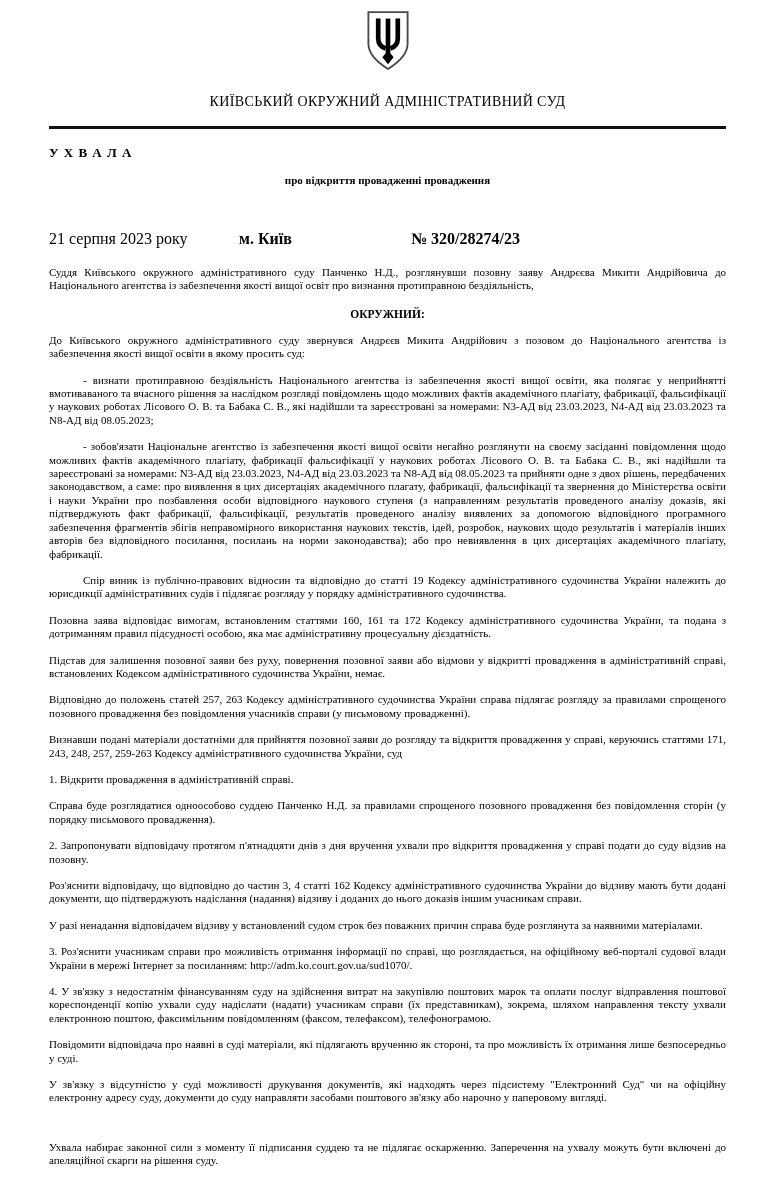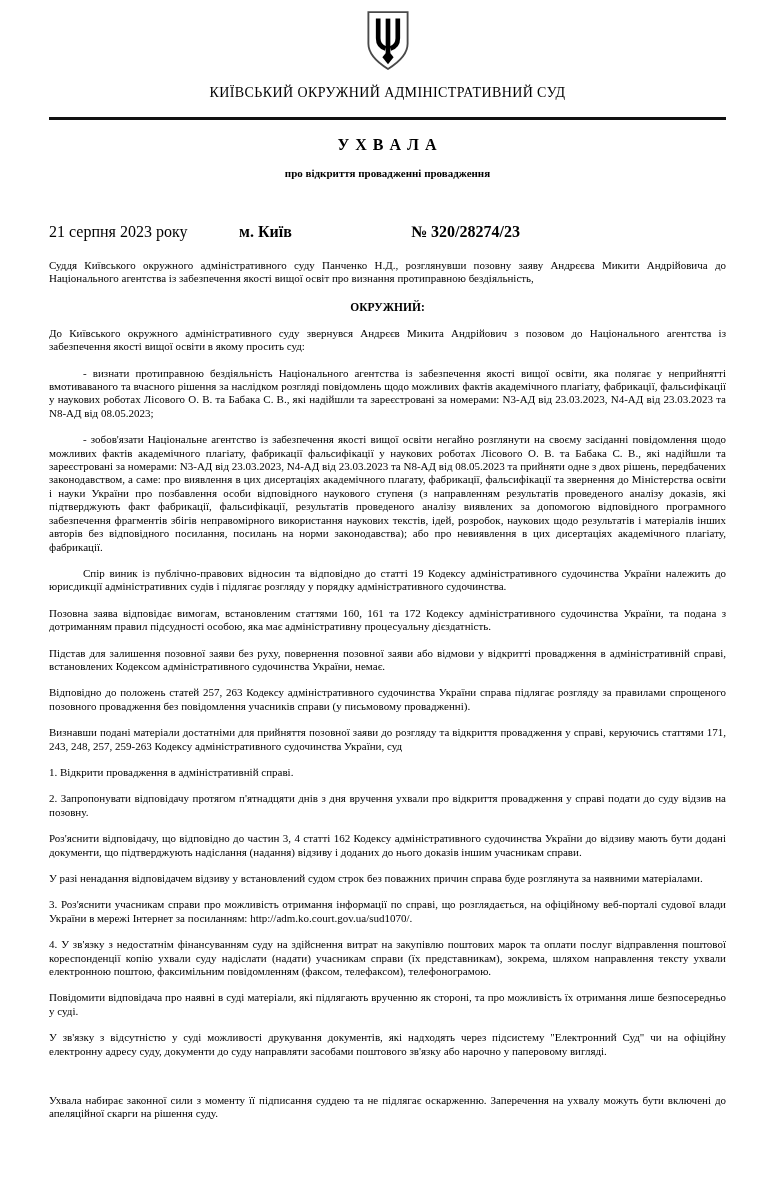--- a/index.html
+++ b/index.html
@@ -25,32 +25,31 @@
   }
   .emblem-wrap svg {
     width: 56px;
     height: 62px;
     display: inline-block;
   }
   .court-name {
     text-align: center;
     font-size: 14px;
     letter-spacing: 0.4px;
-    margin-top: 9px;
+    margin-top: 18px;
     white-space: nowrap;
   }
   .rule {
     border-top: 3px solid #111111;
     margin-top: 16px;
     height: 0;
   }
   .doc-title {
-    text-align: center;
     font-weight: bold;
-    font-size: 16px;
+    font-size: 13px;
     letter-spacing: 1px;
     margin-top: 16px;
   }
   .doc-subtitle {
     text-align: center;
     font-weight: bold;
     font-size: 11px;
     margin-top: 13px;
   }
   .meta-row {
@@ -114,20 +113,21 @@
   <p class="body indent">- визнати протиправною бездіяльність Національного агентства із забезпечення якості вищої освіти, яка полягає у неприйнятті вмотиваваного та вчасного рішення за наслідком розгляді повідомлень щодо можливих фактів академічного плагіату, фабрикації, фальсифікації у наукових роботах Лісового О. В. та Бабака С. В., які надійшли та зареєстровані за номерами: N3-АД від 23.03.2023, N4-АД від 23.03.2023 та N8-АД від 08.05.2023;</p>
   <p class="body indent">- зобов'язати Національне агентство із забезпечення якості вищої освіти негайно розглянути на своєму засіданні повідомлення щодо можливих фактів академічного плагіату, фабрикації фальсифікації у наукових роботах Лісового О. В. та Бабака С. В., які надійшли та зареєстровані за номерами: N3-АД від 23.03.2023, N4-АД від 23.03.2023 та N8-АД від 08.05.2023 та прийняти одне з двох рішень, передбачених законодавством, а саме: про виявлення в цих дисертаціях академічного плагату, фабрикації, фальсифікації та звернення до Міністерства освіти і науки України про позбавлення особи відповідного наукового ступеня (з направленням результатів проведеного аналізу доказів, які підтверджують факт фабрикації, фальсифікації, результатів проведеного аналізу виявлених за допомогою відповідного програмного забезпечення фрагментів збігів неправомірного використання наукових текстів, ідей, розробок, наукових щодо результатів і матеріалів інших авторів без відповідного посилання, посилань на норми законодавства); або про невиявлення в цих дисертаціях академічного плагіату, фабрикації.</p>
   <p class="body indent">Спір виник із публічно-правових відносин та відповідно до статті 19 Кодексу адміністративного судочинства України належить до юрисдикції адміністративних судів і підлягає розгляду у порядку адміністративного судочинства.</p>
   <p class="body">Позовна заява відповідає вимогам, встановленим статтями 160, 161 та 172 Кодексу адміністративного судочинства України, та подана з дотриманням правил підсудності особою, яка має адміністративну процесуальну дієздатність.</p>
   <p class="body">Підстав для залишення позовної заяви без руху, повернення позовної заяви або відмови у відкритті провадження в адміністративній справі, встановлених Кодексом адміністративного судочинства України, немає.</p>
   <p class="body">Відповідно до положень статей 257, 263 Кодексу адміністративного судочинства України справа підлягає розгляду за правилами спрощеного позовного провадження без повідомлення учасників справи (у письмовому провадженні).</p>
   <p class="body">Визнавши подані матеріали достатніми для прийняття позовної заяви до розгляду та відкриття провадження у справі, керуючись статтями 171, 243, 248, 257, 259-263 Кодексу адміністративного судочинства України, суд</p>
 
 
   <p class="body">1. Відкрити провадження в адміністративній справі.</p>
+  <p class="body">Справа буде розглядатися одноособово суддею Панченко Н.Д. за правилами спрощеного позовного провадження без повідомлення сторін (у порядку письмового провадження).</p>
   <p class="body">2. Запропонувати відповідачу протягом п'ятнадцяти днів з дня вручення ухвали про відкриття провадження у справі подати до суду відзив на позовну.</p>
   <p class="body">Роз'яснити відповідачу, що відповідно до частин 3, 4 статті 162 Кодексу адміністративного судочинства України до відзиву мають бути додані документи, що підтверджують надіслання (надання) відзиву і доданих до нього доказів іншим учасникам справи.</p>
   <p class="body">У разі ненадання відповідачем відзиву у встановлений судом строк без поважних причин справа буде розглянута за наявними матеріалами.</p>
   <p class="body">3. Роз'яснити учасникам справи про можливість отримання інформації по справі, що розглядається, на офіційному веб-порталі судової влади України в мережі Інтернет за посиланням: http://adm.ko.court.gov.ua/sud1070/.</p>
   <p class="body">4. У зв'язку з недостатнім фінансуванням суду на здійснення витрат на закупівлю  поштових марок та оплати послуг відправлення поштової кореспонденції копію ухвали суду надіслати (надати) учасникам справи (їх представникам), зокрема, шляхом направлення тексту ухвали електронною поштою, факсимільним повідомленням (факсом, телефаксом), телефонограмою.</p>
   <p class="body">Повідомити відповідача про наявні в суді матеріали, які підлягають врученню як стороні, та про можливість їх отримання лише безпосередньо у суді.</p>
   <p class="body">У зв'язку з відсутністю у суді можливості друкування документів, які надходять через підсистему "Електронний Суд" чи на офіційну електронну адресу суду, документи до суду направляти засобами поштового зв'язку або нарочно у паперовому вигляді.</p>
 
   <p class="body closing">Ухвала набирає законної сили з моменту її підписання суддею та не підлягає оскарженню. Заперечення на ухвалу можуть бути включені до апеляційної скарги на рішення суду.</p>
 

